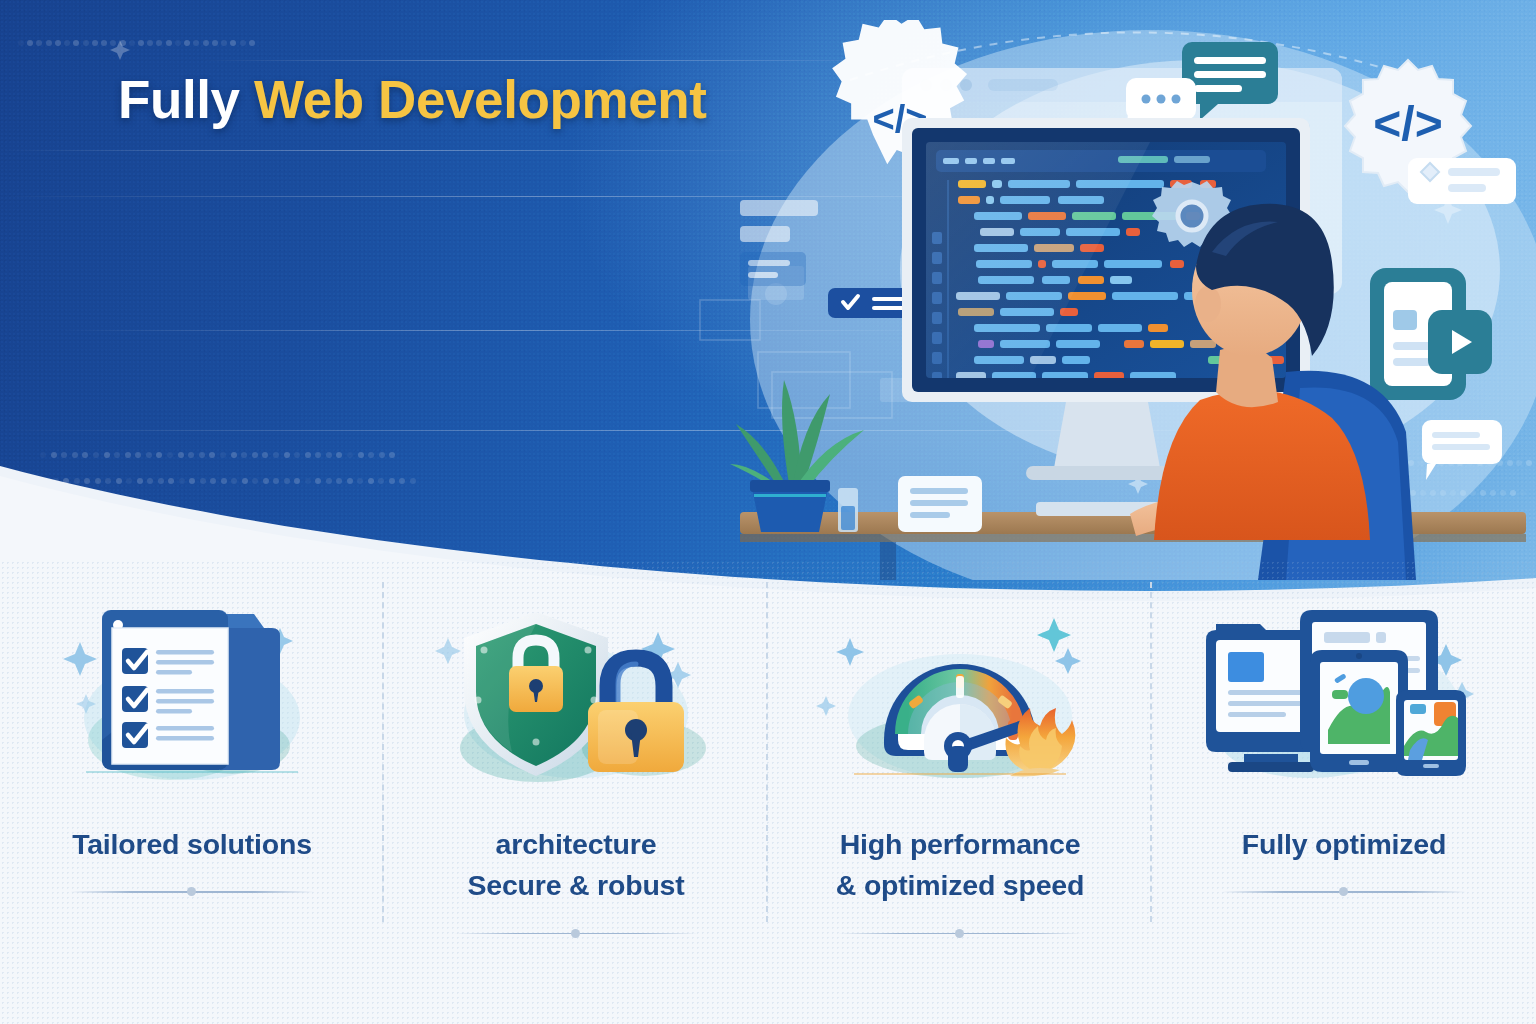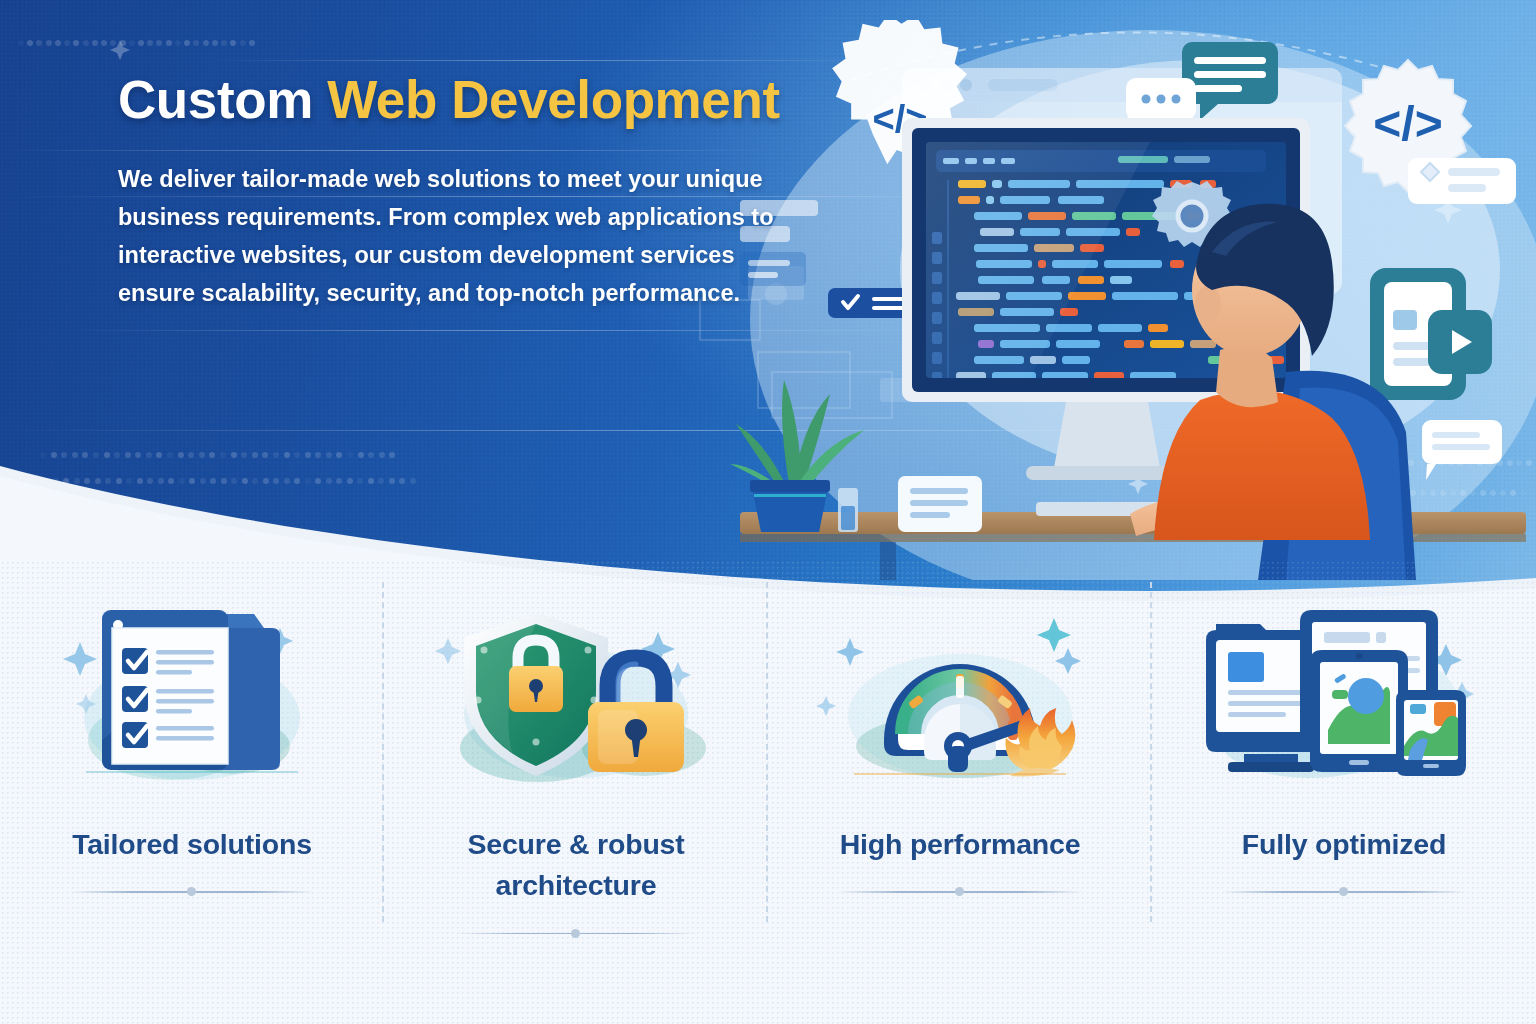--- a/index.html
+++ b/index.html
@@ -564,24 +564,23 @@
           <ellipse cx="478" cy="284" rx="13" ry="18" fill="#e9b189"></ellipse>
 
           <path d="M466 246 q10 -58 66 -62 q62 -4 70 58 q8 60 -20 94 q-6 -42 -30 -56 q-34 -22 -70 -10 q-16 -8 -16 -24z" fill="#17325e"></path>
           <path d="M482 232 q26 -34 66 -30 q-34 8 -52 34z" fill="#234479"></path>
         </g>
       </svg>
     </div>
 
     <div class="hero-text">
       <h1 class="headline">
-        <span>Custom</span>
+        <span>Fully</span>
         <span class="accent">Web Development</span>
       </h1>
-      <p class="subcopy">We deliver tailor-made web solutions to meet your unique business requirements. From complex web applications to interactive websites, our custom development services ensure scalability, security, and top-notch performance.</p>
     </div>
 
     <svg class="wave" viewBox="0 0 1536 230" preserveAspectRatio="none">
       <path d="M0 86 C 380 188, 980 236, 1536 198 L1536 230 L0 230 Z" fill="#eef3f9"></path>
       <path d="M0 96 C 380 198, 980 246, 1536 208 L1536 230 L0 230 Z" fill="#f4f7fb"></path>
     </svg>
   </section>
 
   <section class="features">
     <div class="feat-grain"></div>
@@ -683,22 +682,22 @@
 
           <path d="M182 118 v-22 q0 -28 28 -28 q28 0 28 28 v22" fill="none" stroke="#1e4f9c" stroke-width="17" stroke-linecap="round"></path>
           <path d="M192 112 v-18 q0 -20 18 -20" fill="none" stroke="#4a82cd" stroke-width="5" stroke-linecap="round" opacity=".8"></path>
           <rect x="162" y="112" width="96" height="70" rx="11" fill="url(#goldg)"></rect>
           <rect x="172" y="120" width="40" height="54" rx="8" fill="#ffffff" opacity=".16"></rect>
           <circle cx="210" cy="140" r="11" fill="#1d3f73"></circle>
           <path d="M205 143 h10 l-3 24 h-4z" fill="#1d3f73"></path>
         </svg>
       </div>
       <div class="feat-caption">
+        <div>architecture</div>
         <div>Secure &amp; robust</div>
-        <div>architecture</div>
       </div>
       <div class="feat-rule">
         <span class="ln"></span>
           <span class="dot"></span>
       </div>
       <div class="divider"></div>
     </div>
 
     <div class="feature">
       <div class="feat-icon">
@@ -749,20 +748,21 @@
           <g>
             <path d="M218 182 q-26 -10 -22 -34 q8 8 14 6 q-8 -22 10 -36 q0 14 10 18 q4 -14 16 -18 q-4 18 6 26 q8 -6 10 -14 q10 24 -10 42 q-16 14 -34 10z" fill="url(#flameg)"></path>
             <path d="M222 180 q-16 -8 -12 -24 q6 6 10 4 q-4 -14 8 -24 q0 10 8 14 q2 -10 10 -12 q-2 12 6 18 q-2 18 -14 24 q-10 4 -16 0z" fill="#f7c96a" opacity=".9"></path>
             <path d="M200 186 q18 -12 50 -6 q-16 8 -50 6z" fill="#f2cf8d"></path>
           </g>
           <line x1="44" y1="184" x2="256" y2="184" stroke="#f0a93c" stroke-width="2" opacity=".45"></line>
         </svg>
       </div>
       <div class="feat-caption">
         <div>High performance</div>
+        <div>&amp; optimized speed</div>
       </div>
       <div class="feat-rule">
         <span class="ln"></span>
           <span class="dot"></span>
       </div>
       <div class="divider"></div>
     </div>
 
     <div class="feature">
       <div class="feat-icon">

